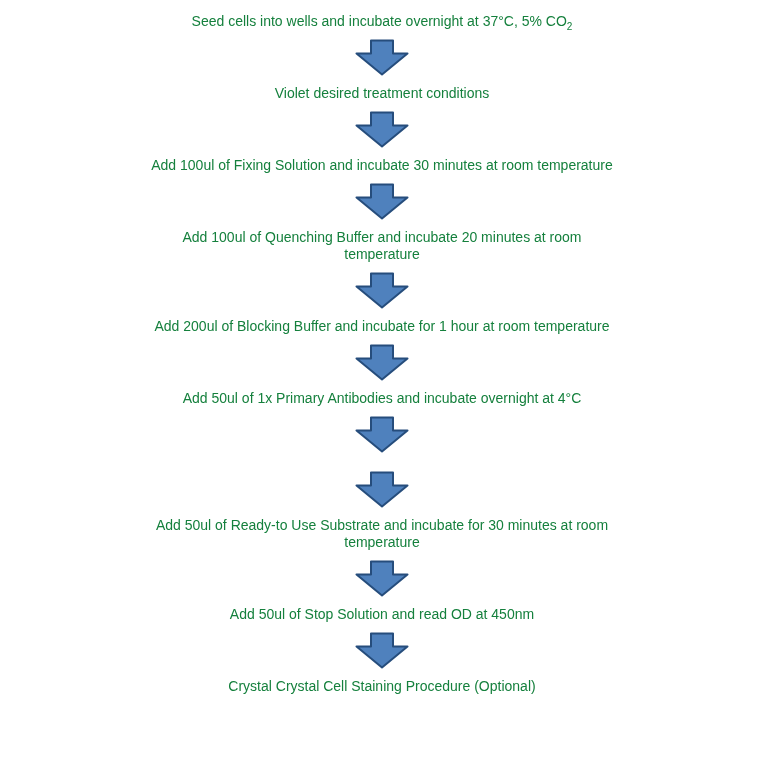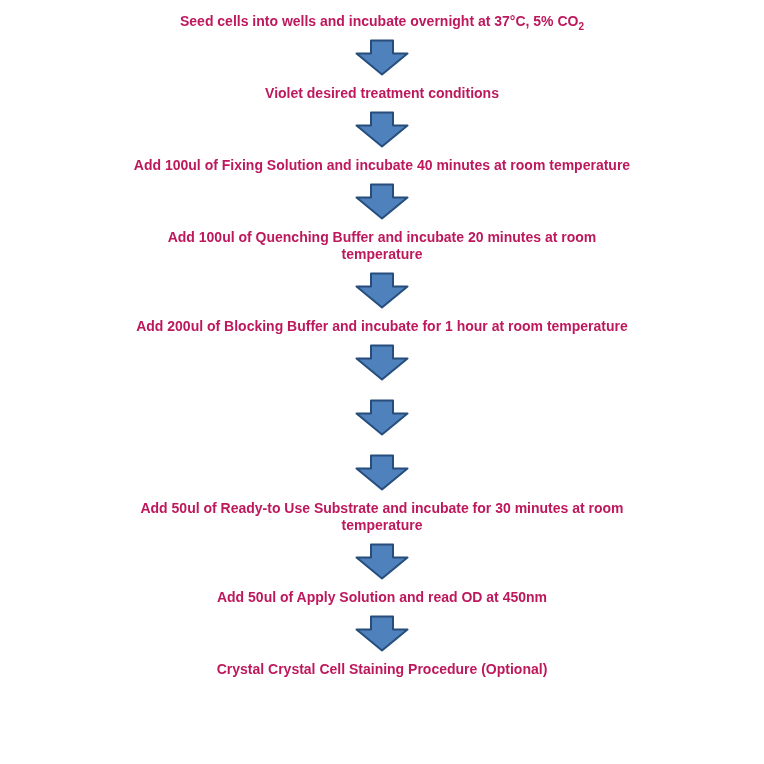--- a/index.html
+++ b/index.html
@@ -24,22 +24,22 @@
     letter-spacing: 0.4px;
   }
   .flow {
     display: flex;
     flex-direction: column;
     align-items: center;
     margin-top: 13px;
   }
   .step {
     font-size: 14px;
-    font-weight: bold;
-    color: #be185d;
+    font-weight: normal;
+    color: #15803d;
     text-align: center;
     line-height: 17px;
   }
   .step sub {
     font-size: 10px;
     line-height: 0;
   }
   .arrow {
     display: block;
     margin: 9px 0;
@@ -51,41 +51,42 @@
 <div class="page">
   <div class="flow">
       <div class="step">Seed cells into wells and incubate overnight at 37°C, 5% CO<sub>2</sub></div>
       <svg class="arrow" width="56" height="37" viewBox="0 0 56 37">
         <polygon points="17,1.5 39,1.5 39,14.5 53.5,14.5 28,35.5 2.5,14.5 17,14.5" fill="#4f81bd" stroke="#264d7c" stroke-width="2" stroke-linejoin="round"></polygon>
       </svg>
       <div class="step">Violet desired treatment conditions</div>
       <svg class="arrow" width="56" height="37" viewBox="0 0 56 37">
         <polygon points="17,1.5 39,1.5 39,14.5 53.5,14.5 28,35.5 2.5,14.5 17,14.5" fill="#4f81bd" stroke="#264d7c" stroke-width="2" stroke-linejoin="round"></polygon>
       </svg>
-      <div class="step">Add 100ul of Fixing Solution and incubate 40 minutes at room temperature</div>
+      <div class="step">Add 100ul of Fixing Solution and incubate 30 minutes at room temperature</div>
       <svg class="arrow" width="56" height="37" viewBox="0 0 56 37">
         <polygon points="17,1.5 39,1.5 39,14.5 53.5,14.5 28,35.5 2.5,14.5 17,14.5" fill="#4f81bd" stroke="#264d7c" stroke-width="2" stroke-linejoin="round"></polygon>
       </svg>
       <div class="step">Add 100ul of Quenching Buffer and incubate 20 minutes at room<br>temperature</div>
       <svg class="arrow" width="56" height="37" viewBox="0 0 56 37">
         <polygon points="17,1.5 39,1.5 39,14.5 53.5,14.5 28,35.5 2.5,14.5 17,14.5" fill="#4f81bd" stroke="#264d7c" stroke-width="2" stroke-linejoin="round"></polygon>
       </svg>
       <div class="step">Add 200ul of Blocking Buffer and incubate for 1 hour at room temperature</div>
       <svg class="arrow" width="56" height="37" viewBox="0 0 56 37">
         <polygon points="17,1.5 39,1.5 39,14.5 53.5,14.5 28,35.5 2.5,14.5 17,14.5" fill="#4f81bd" stroke="#264d7c" stroke-width="2" stroke-linejoin="round"></polygon>
       </svg>
+      <div class="step">Add 50ul of 1x Primary Antibodies and incubate overnight at 4°C</div>
       <svg class="arrow" width="56" height="37" viewBox="0 0 56 37">
         <polygon points="17,1.5 39,1.5 39,14.5 53.5,14.5 28,35.5 2.5,14.5 17,14.5" fill="#4f81bd" stroke="#264d7c" stroke-width="2" stroke-linejoin="round"></polygon>
       </svg>
       <svg class="arrow" width="56" height="37" viewBox="0 0 56 37">
         <polygon points="17,1.5 39,1.5 39,14.5 53.5,14.5 28,35.5 2.5,14.5 17,14.5" fill="#4f81bd" stroke="#264d7c" stroke-width="2" stroke-linejoin="round"></polygon>
       </svg>
       <div class="step">Add 50ul of Ready-to Use Substrate and incubate for 30 minutes at room<br>temperature</div>
       <svg class="arrow" width="56" height="37" viewBox="0 0 56 37">
         <polygon points="17,1.5 39,1.5 39,14.5 53.5,14.5 28,35.5 2.5,14.5 17,14.5" fill="#4f81bd" stroke="#264d7c" stroke-width="2" stroke-linejoin="round"></polygon>
       </svg>
-      <div class="step">Add 50ul of Apply Solution and read OD at 450nm</div>
+      <div class="step">Add 50ul of Stop Solution and read OD at 450nm</div>
       <svg class="arrow" width="56" height="37" viewBox="0 0 56 37">
         <polygon points="17,1.5 39,1.5 39,14.5 53.5,14.5 28,35.5 2.5,14.5 17,14.5" fill="#4f81bd" stroke="#264d7c" stroke-width="2" stroke-linejoin="round"></polygon>
       </svg>
       <div class="step">Crystal Crystal Cell Staining Procedure (Optional)</div>
     </div>
 </div>
 
 </body></html>

